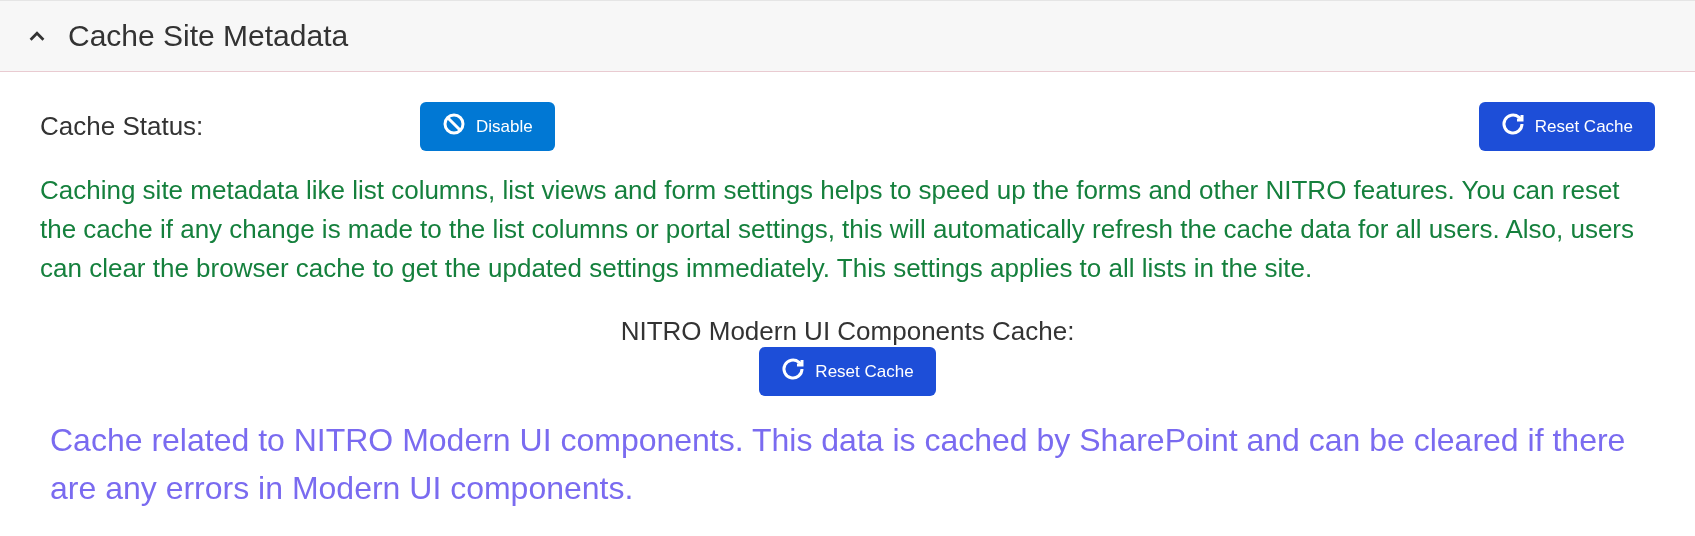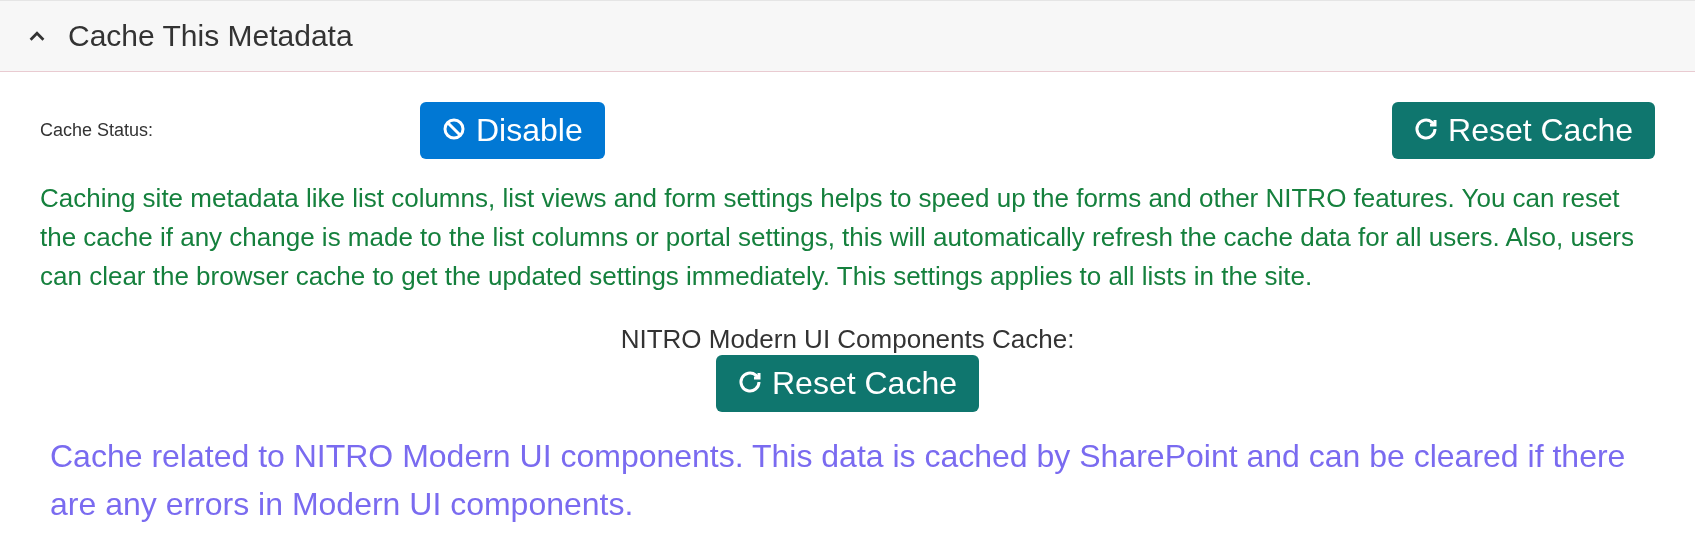--- a/index.html
+++ b/index.html
@@ -37,21 +37,21 @@
     }
     .panel-body {
       padding: 30px 40px 40px 40px;
     }
     .row {
       display: flex;
       align-items: center;
       margin-bottom: 20px;
     }
     .label {
-      font-size: 18px;
+      font-size: 26px;
       color: #333;
       width: 380px;
       flex-shrink: 0;
     }
     .label-wide {
       font-size: 26px;
       color: #333;
       flex: 1;
     }
     .status-value {
@@ -62,29 +62,29 @@
       flex-shrink: 0;
     }
     .btn {
       display: inline-flex;
       align-items: center;
       gap: 10px;
       padding: 10px 22px;
       border-radius: 6px;
       border: none;
       color: #fff;
-      font-size: 32px;
+      font-size: 17px;
       cursor: pointer;
       white-space: nowrap;
     }
     .btn-blue {
       background: #0178d4;
     }
     .btn-teal {
-      background: #0f766e;
+      background: #1d4ed8;
     }
     .btn svg {
       width: 24px;
       height: 24px;
     }
     .spacer {
       flex: 1;
     }
     .help-text {
       font-size: 26px;
@@ -107,21 +107,21 @@
   </style>
 </head>
 <body>
 
 <div class="panel-header">
   <span class="chevron">
     <svg viewBox="0 0 24 24" fill="none" stroke="#333" stroke-width="3">
       <polyline points="5 16 12 9 19 16"></polyline>
     </svg>
   </span>
-  <span class="panel-title">Cache This Metadata</span>
+  <span class="panel-title">Cache Site Metadata</span>
 </div>
 
 <div class="panel-body">
 
   <div class="row">
     <span class="label">Cache Status:</span>
 
     <button class="btn btn-blue">
       <span>
         <svg viewBox="0 0 24 24" fill="none" stroke="#fff" stroke-width="3">

